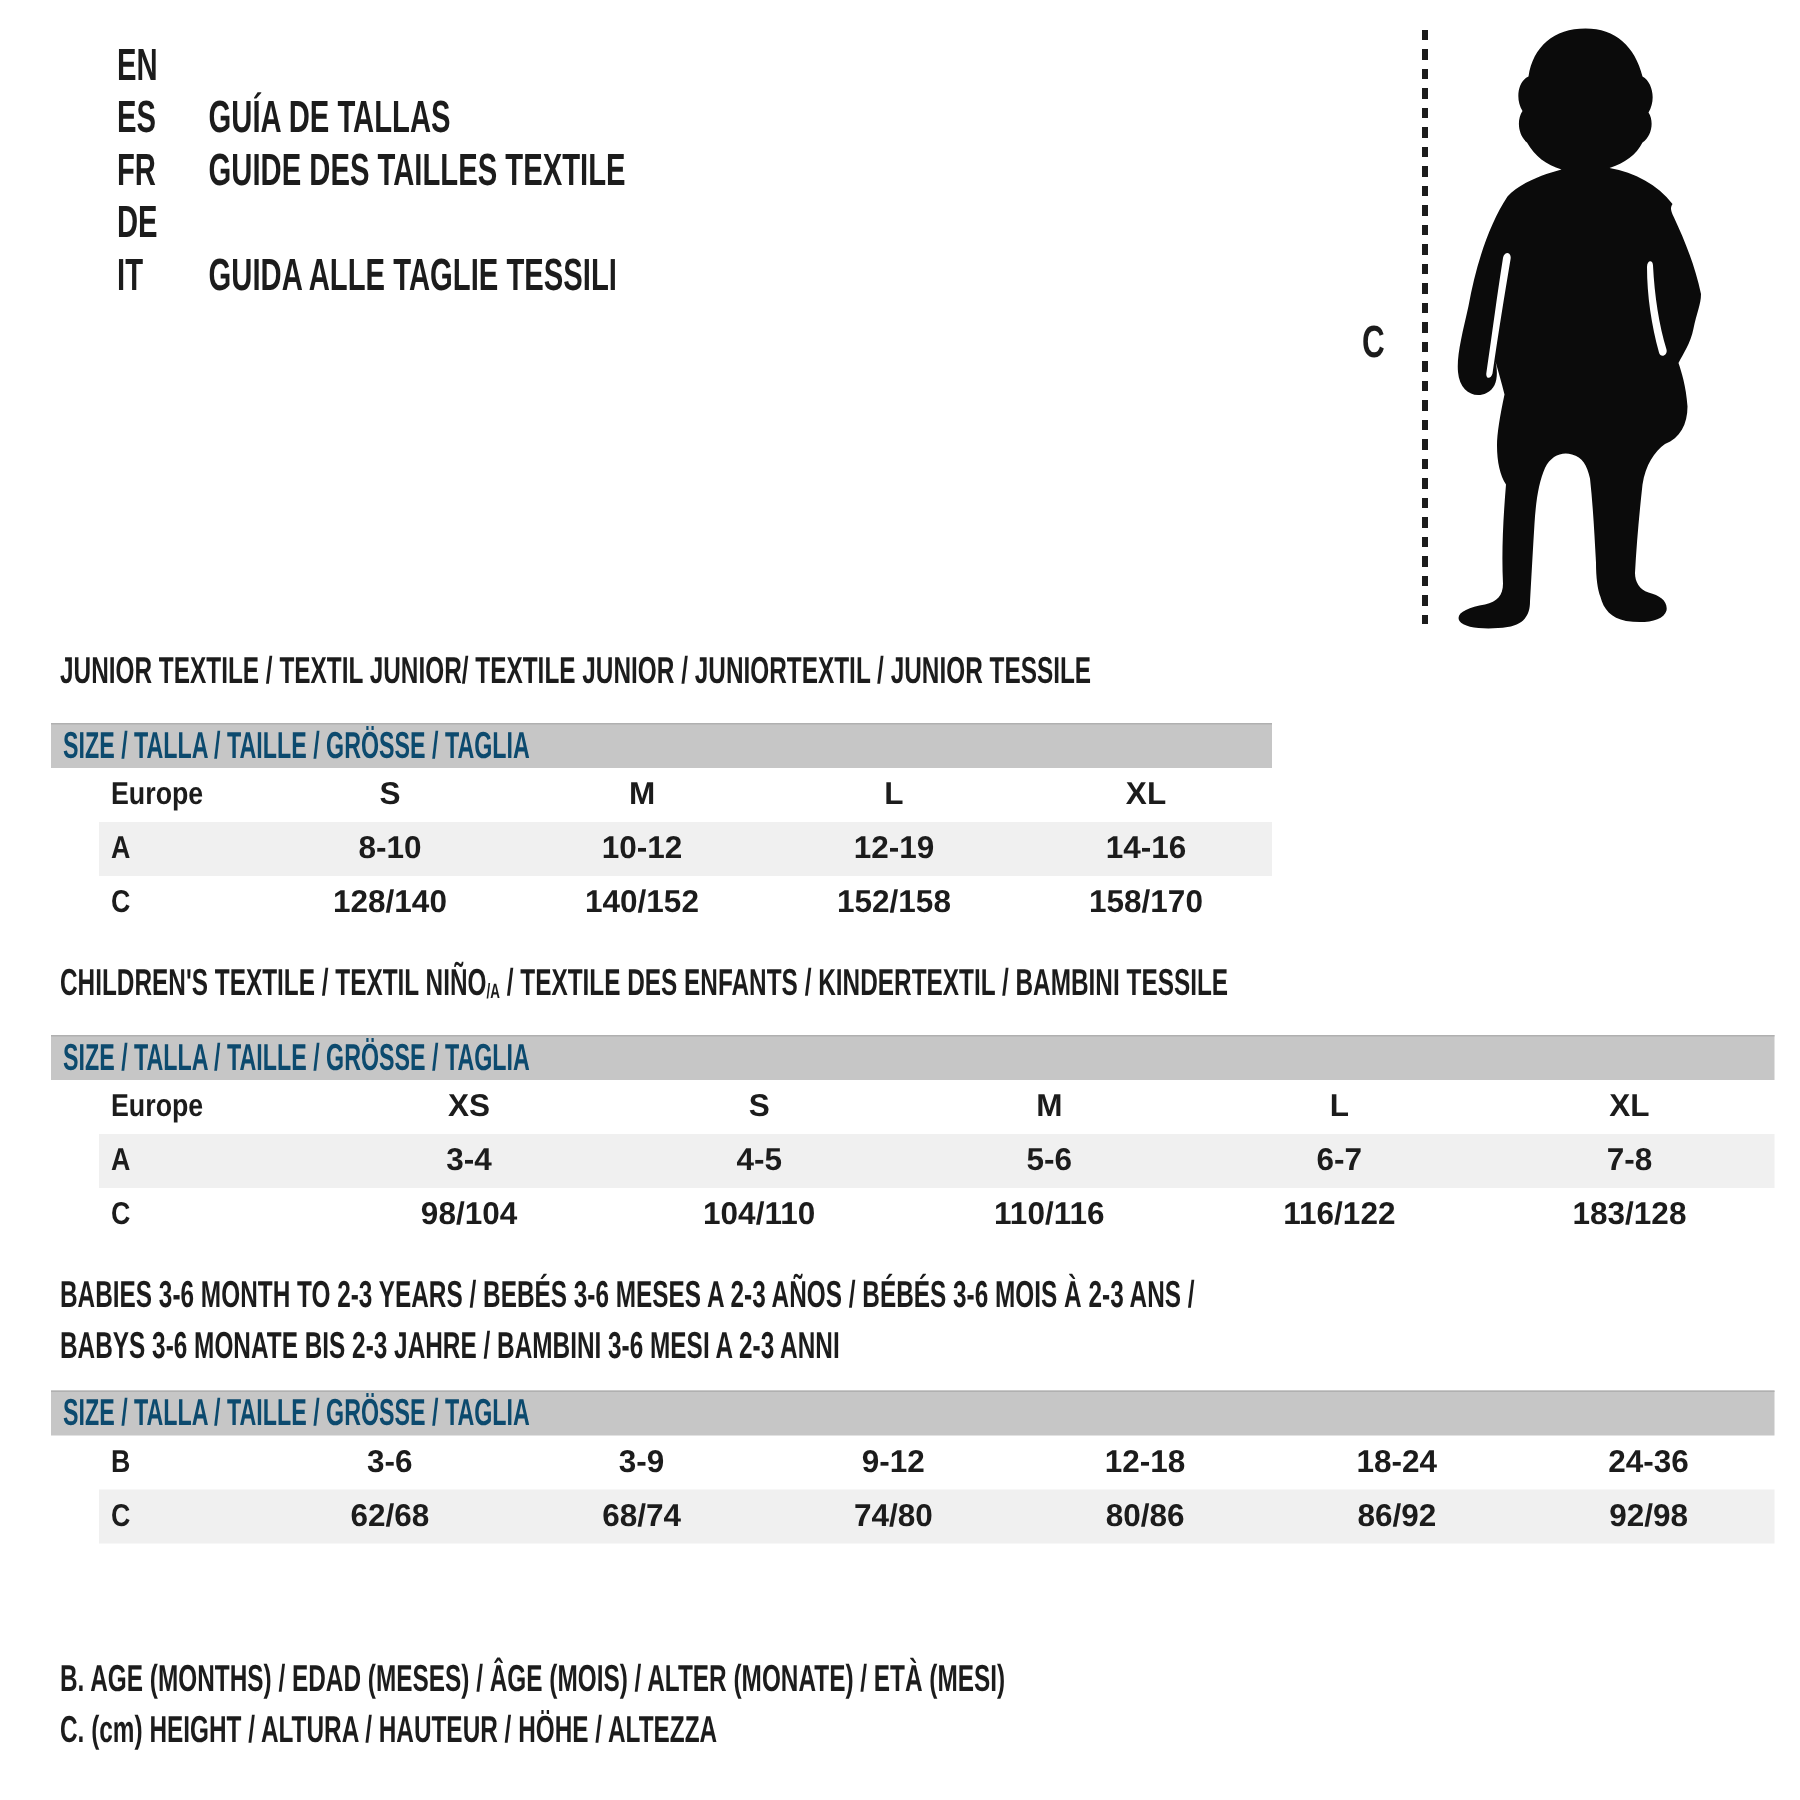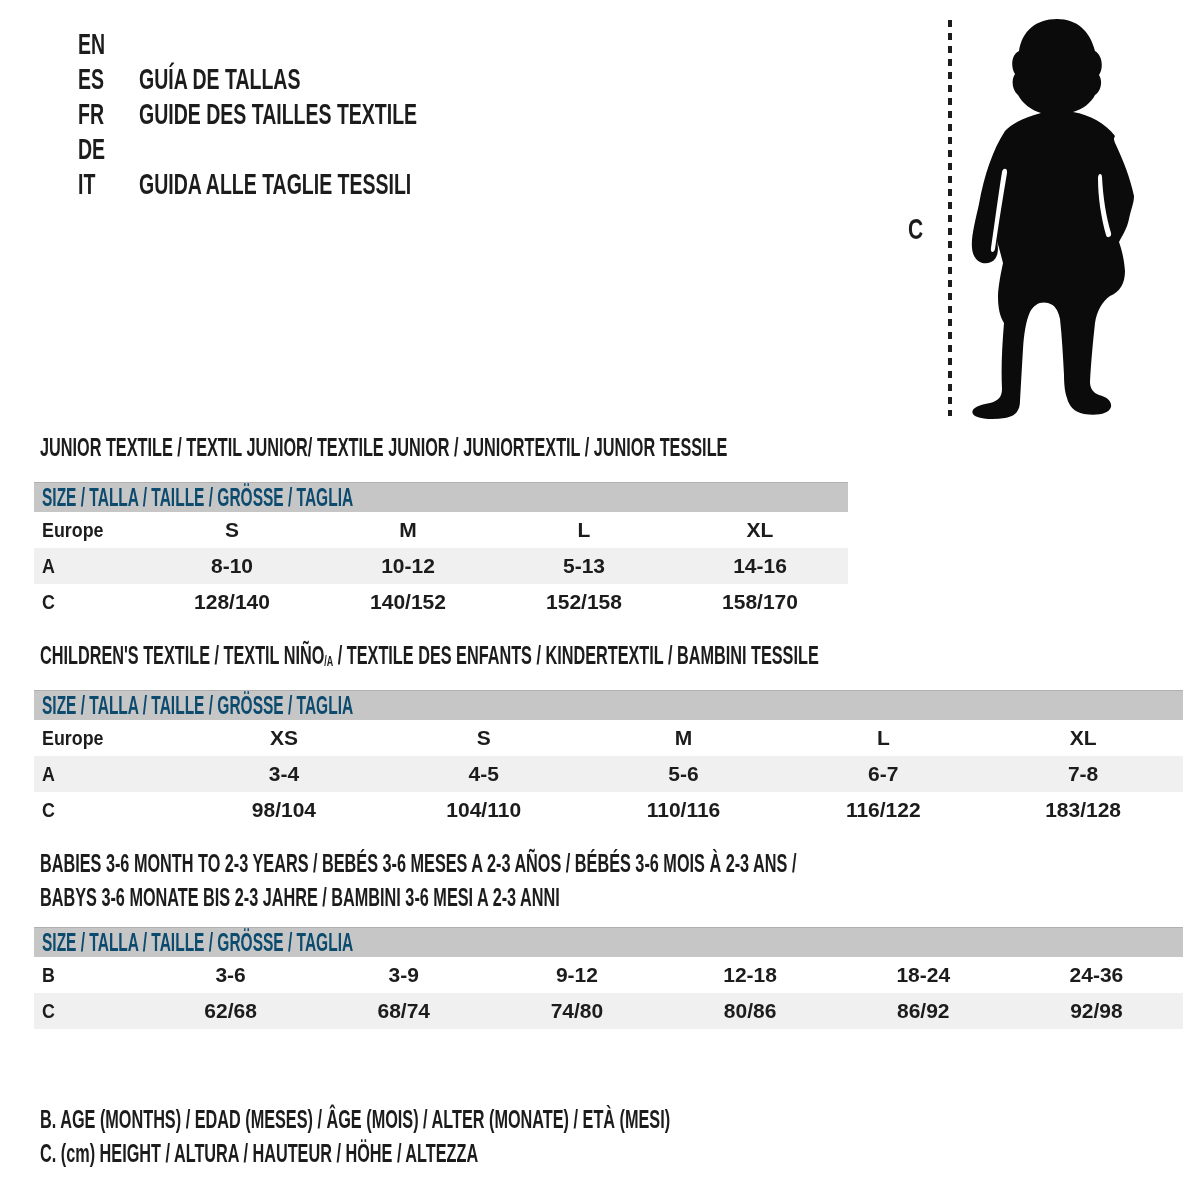--- a/index.html
+++ b/index.html
@@ -39,21 +39,21 @@
   .section-title{position:absolute;left:40px;font-size:25px;font-weight:bold;line-height:30px;}
   .sub{font-size:0.55em;vertical-align:baseline;position:relative;top:0.12em;}
 
   
   .size-table{position:absolute;}
   .t-head{
     height:30px;background:var(--table-header-bg);display:flex;align-items:center;
     padding-left:8px;font-size:25px;font-weight:bold;color:#0c4a6e;
     border-top:1px solid #b0b0b0;box-sizing:border-box;
   }
-  .t-row{display:flex;align-items:center;height:36px;font-size:21px;font-weight:bold;}
+  .t-row{display:flex;align-items:center;height:36px;font-size:21px;font-weight:bold;margin-left:32px;}
   .t-row.alt{background:var(--row-alt-bg);}
   .t-label{flex:0 0 auto;padding-left:8px;box-sizing:border-box;}
   .t-cell{flex:1 1 0;text-align:center;}
   .lbl-junior .t-label{width:110px;}
   .lbl-children .t-label{width:150px;}
   .lbl-babies .t-label{width:110px;}
 
   
   .legend-line{position:absolute;left:40px;font-size:25px;font-weight:bold;line-height:30px;}
 </style>
@@ -158,21 +158,21 @@
       <div class="t-label"><span class="cond85">Europe</span></div>
       <div class="t-cell">S</div>
       <div class="t-cell">M</div>
       <div class="t-cell">L</div>
       <div class="t-cell">XL</div>
     </div>
     <div class="t-row alt">
       <div class="t-label"><span class="cond85">A</span></div>
       <div class="t-cell">8-10</div>
       <div class="t-cell">10-12</div>
-      <div class="t-cell">5-13</div>
+      <div class="t-cell">12-19</div>
       <div class="t-cell">14-16</div>
     </div>
     <div class="t-row">
       <div class="t-label"><span class="cond85">C</span></div>
       <div class="t-cell">128/140</div>
       <div class="t-cell">140/152</div>
       <div class="t-cell">152/158</div>
       <div class="t-cell">158/170</div>
     </div>
   </div>

